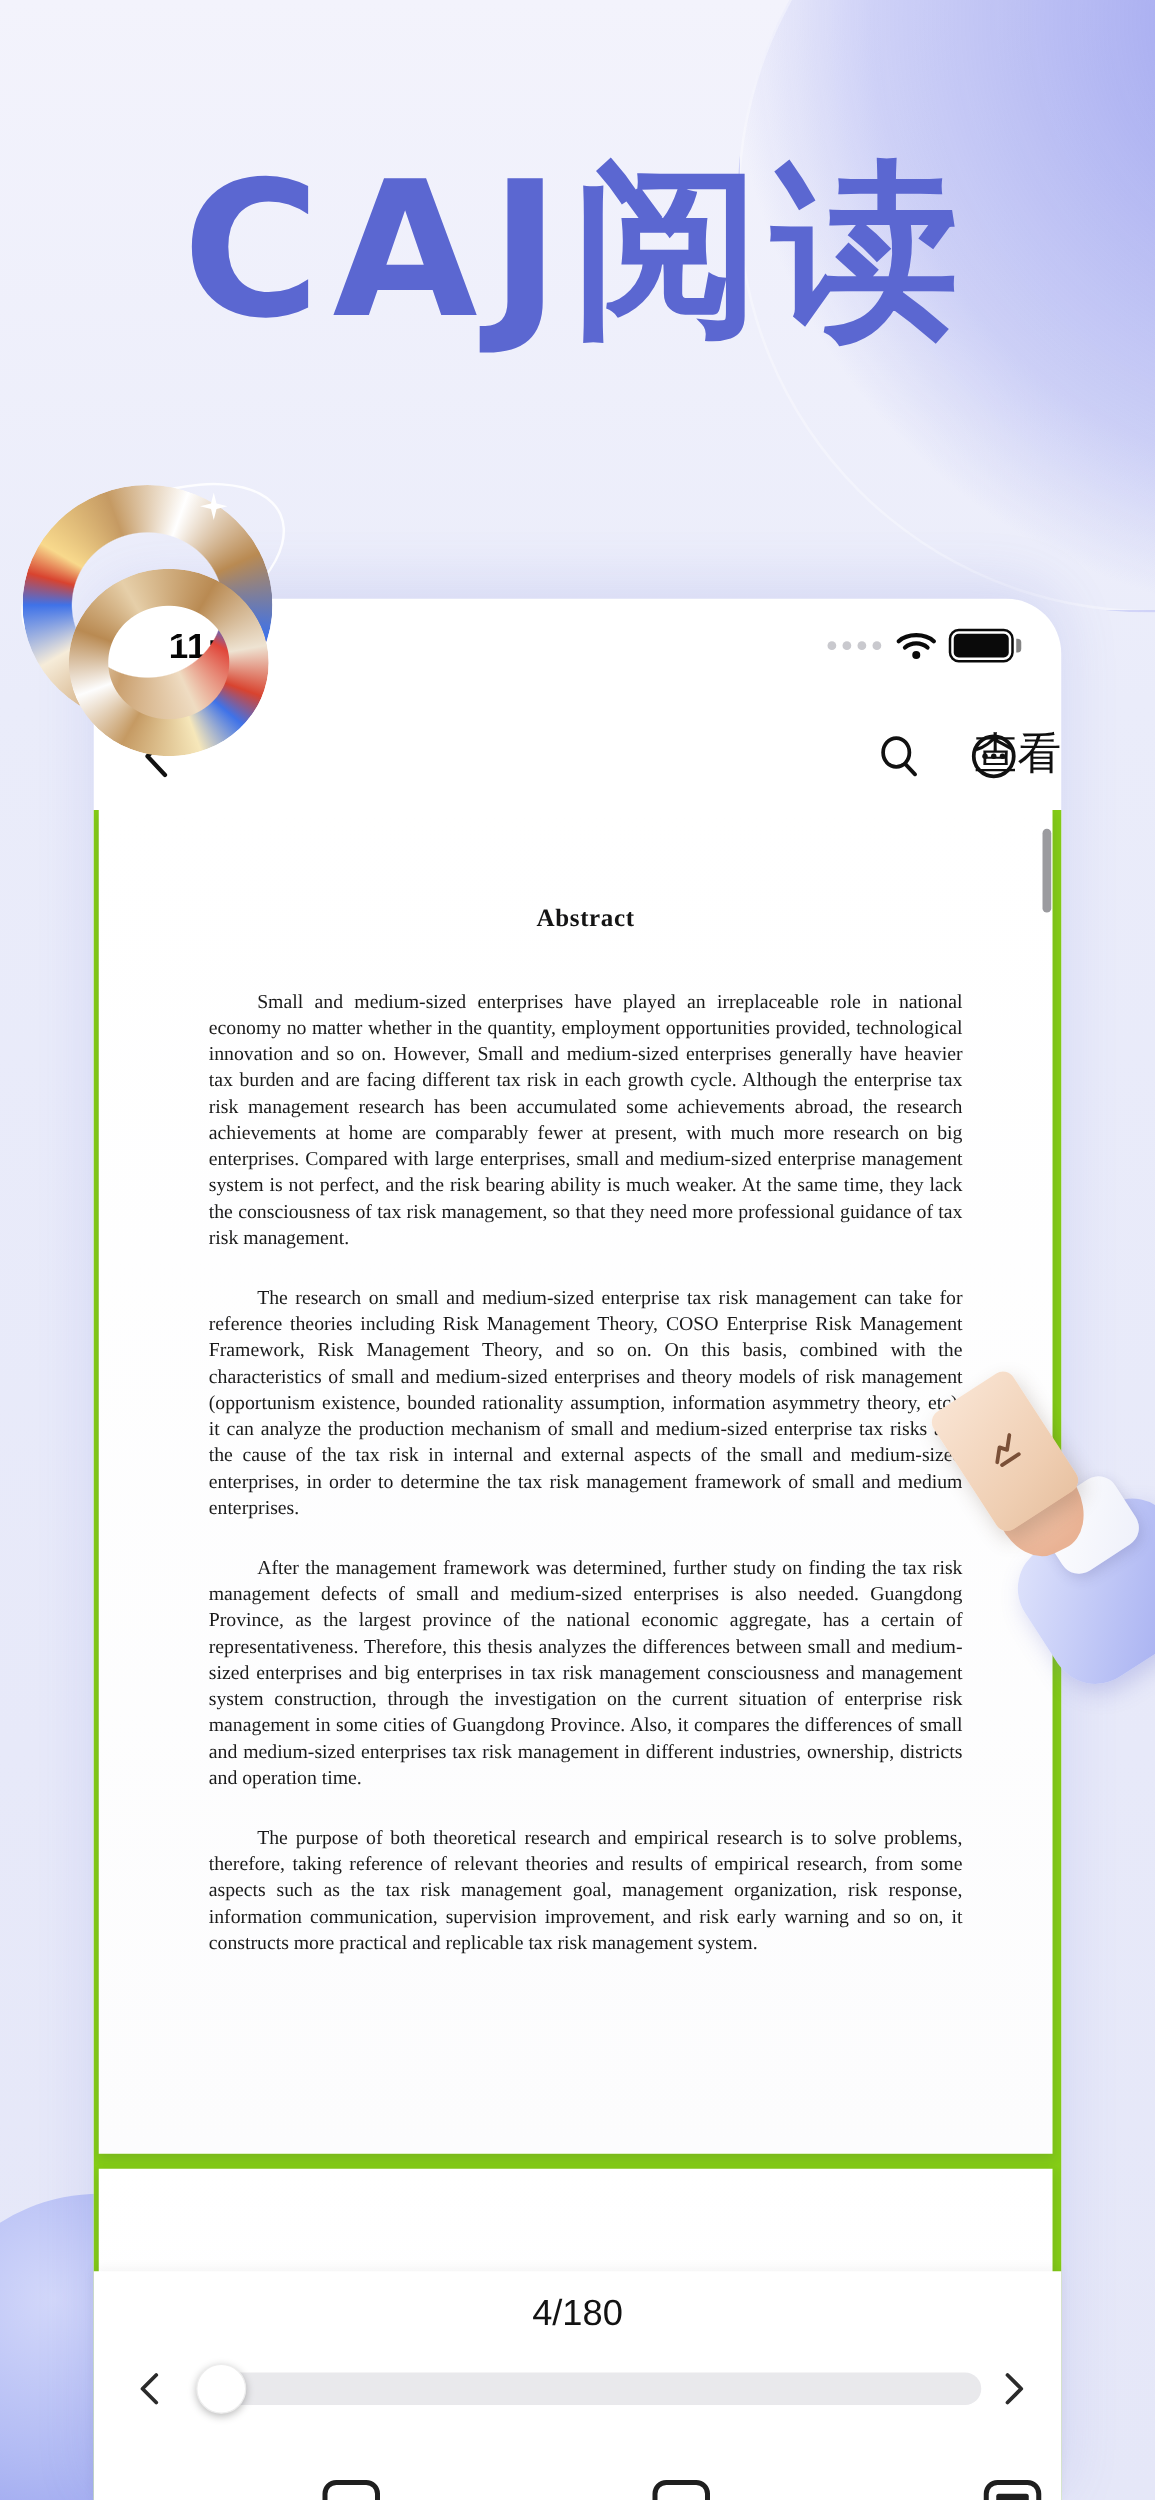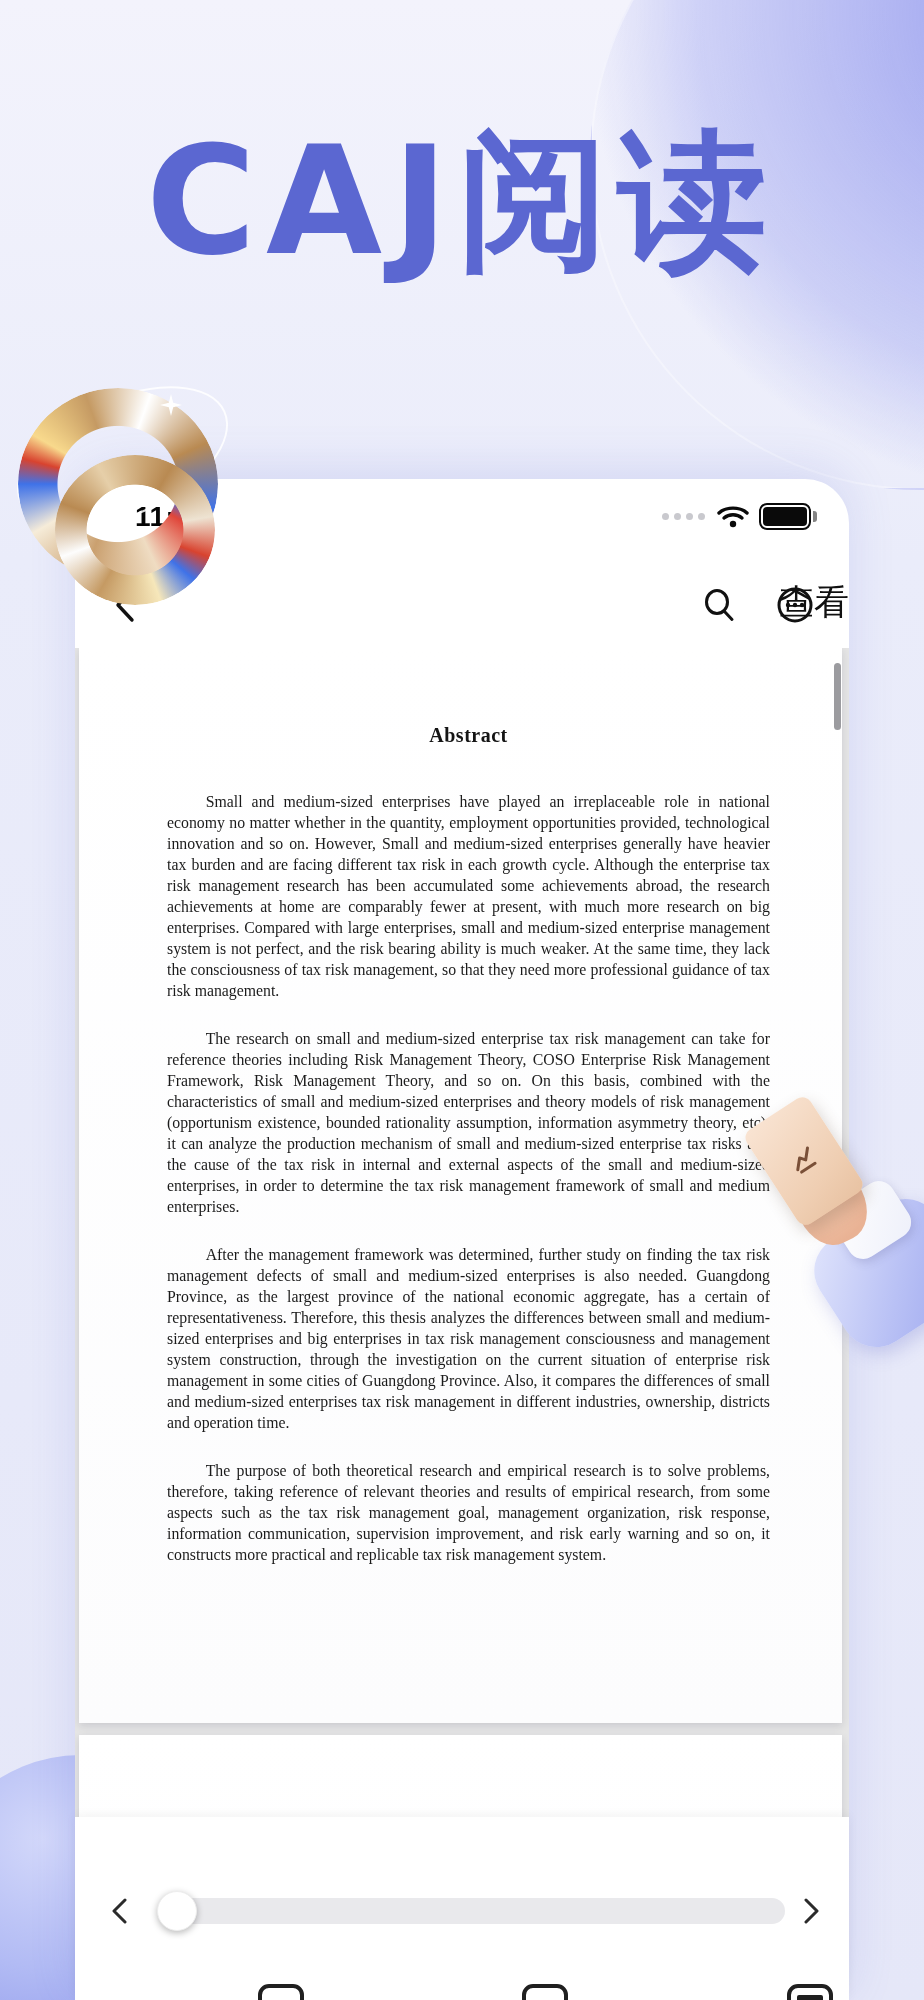--- a/index.html
+++ b/index.html
@@ -53,21 +53,21 @@
   .battery .tip { position:absolute; right:-6px; top:8px; width:4px; height:11px; background:rgba(10,10,10,.5); border-radius:0 3px 3px 0; }
 
   
   .nav-bar { position:absolute; left:0; top:86px; width:100%; height:80px; }
   .nav-back { position:absolute; left:26px; top:16px; width:48px; height:48px; display:flex; align-items:center; justify-content:center; cursor:pointer; }
   .nav-title { position:absolute; left:0; top:14px; width:100%; text-align:right; font-size:35px; font-weight:500; color:#101010; }
   .nav-search { position:absolute; right:106px; top:16px; width:48px; height:48px; display:flex; align-items:center; justify-content:center; cursor:pointer; }
   .nav-more { position:absolute; right:30px; top:16px; width:48px; height:48px; display:flex; align-items:center; justify-content:center; cursor:pointer; }
 
   
-  .viewer { position:absolute; left:0; top:169px; width:100%; height:1352px; background:#e5e5e5; overflow:hidden; }
+  .viewer { position:absolute; left:0; top:169px; width:100%; height:1352px; background:#84cc16; overflow:hidden; }
   .doc-page { position:absolute; left:4px; width:763px; background:linear-gradient(180deg,#ffffff 0%,#fcfcfd 100%);
       box-shadow:0 3px 8px rgba(40,40,80,.14); }
   .page-1 { top:0; height:1075px; padding:68px 72px 0 88px; }
   .page-2 { top:1087px; height:600px; }
   .doc-heading { font-family:"Liberation Serif", serif; font-weight:700; font-size:20px; text-align:center;
       color:#141414; letter-spacing:.5px; margin:8px 0 44px 0; }
   .doc-para { font-family:"Liberation Serif", serif; font-size:15.8px; line-height:21px; color:#1b1b1b;
       text-align:justify; text-indent:2.45em; margin-bottom:27px; }
   .scrollbar { position:absolute; left:759px; top:15px; width:7px; height:67px; background:#9b9b9f; border-radius:4px; cursor:pointer; }
 
@@ -196,20 +196,21 @@
   </div>
 
   <div class="ring-wrap">
     <div class="ring-orbit"></div>
     <div class="ring ring-a"></div>
     <div class="ring ring-b"></div>
     <div class="sparkle"></div>
   </div>
 
   <div class="bottom-bar">
+    <div class="pager-label">4/180</div>
 
     <div class="slider-row">
       <div class="slider-prev">
         <span>
           <svg width="17" height="26" viewBox="0 0 17 26">
             <polyline points="14,2 3,13 14,24" fill="none" stroke="#2b2b2b" stroke-width="3" stroke-linecap="round" stroke-linejoin="round"></polyline>
           </svg>
         </span>
       </div>
       <div class="slider-track">

